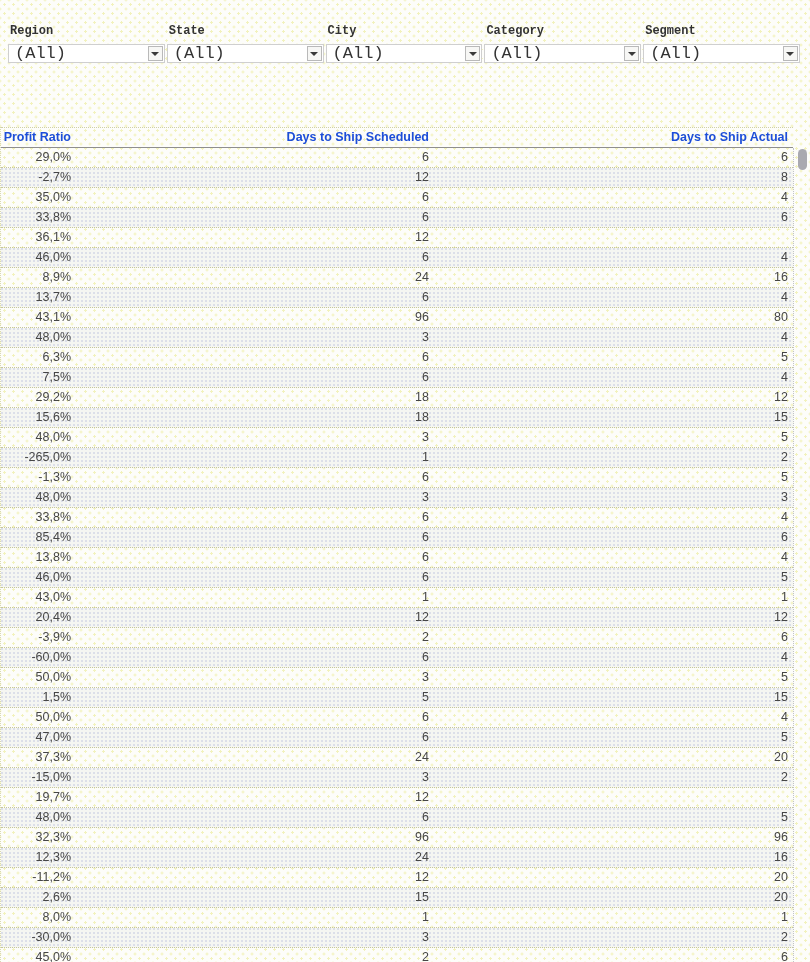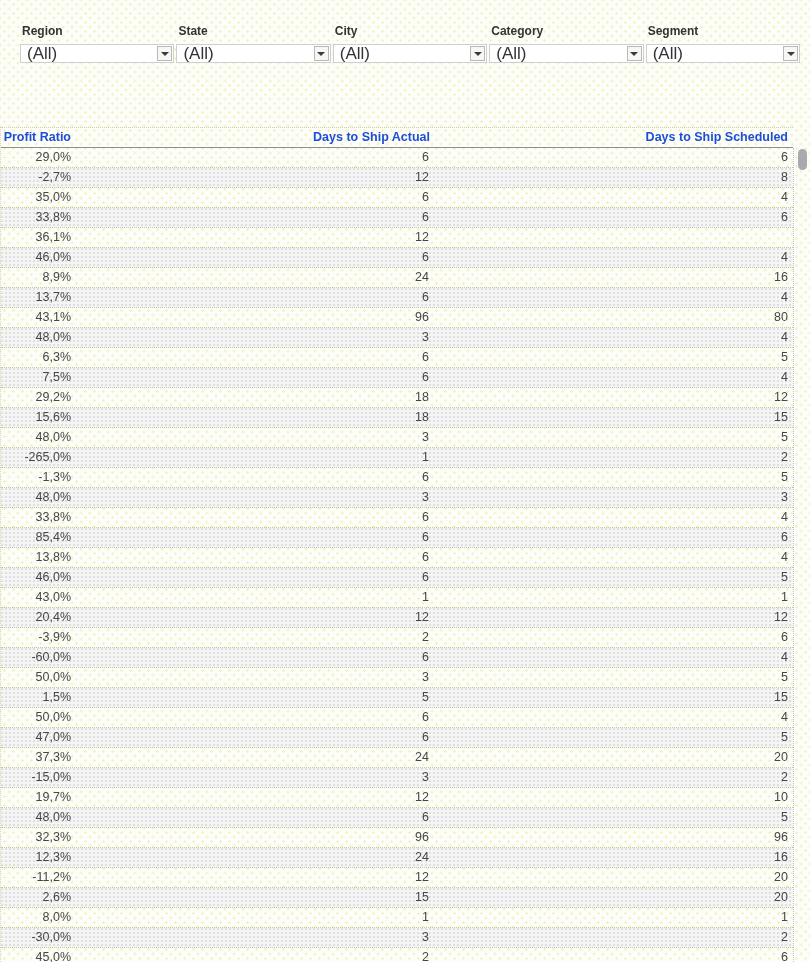--- a/index.html
+++ b/index.html
@@ -13,21 +13,22 @@
       radial-gradient(circle, #f2f2bd 1px, transparent 1.3px),
       radial-gradient(circle, #f2f2bd 1px, transparent 1.3px);
     background-size: 9px 9px;
     background-position: 0 0, 4.5px 4.5px;
   }
 
   
   .filter-bar {
     display: flex;
     gap: 2px;
-    padding: 24px 10px 0 20px;
+    padding: 24px 10px 0 8px;
+    font-family: Liberation Mono, monospace;
   }
   .filter { width: 158px; }
   .filter-label {
     display: block;
     font-size: 12px;
     font-weight: bold;
     color: #333;
     padding-left: 2px;
     height: 14px;
     line-height: 14px;
@@ -171,22 +172,22 @@
       <span class="dropdown-btn">
           <span class="caret"></span>
         </span>
     </div>
   </div>
 </div>
 
 <div class="table-wrap">
   <div class="thead">
     <div class="cell c0">Profit Ratio</div>
+    <div class="cell c1">Days to Ship Scheduled</div>
     <div class="cell c2">Days to Ship Actual</div>
-    <div class="cell c1">Days to Ship Scheduled</div>
   </div>
   <div>
       <div class="trow">
         <div class="cell c0">29,0%</div>
         <div class="cell c1">6</div>
         <div class="cell c2">6</div>
       </div>
       <div class="trow">
         <div class="cell c0">-2,7%</div>
         <div class="cell c1">12</div>
@@ -337,21 +338,20 @@
         <div class="cell c2">20</div>
       </div>
       <div class="trow">
         <div class="cell c0">-15,0%</div>
         <div class="cell c1">3</div>
         <div class="cell c2">2</div>
       </div>
       <div class="trow">
         <div class="cell c0">19,7%</div>
         <div class="cell c1">12</div>
-        <div class="cell c2">10</div>
       </div>
       <div class="trow">
         <div class="cell c0">48,0%</div>
         <div class="cell c1">6</div>
         <div class="cell c2">5</div>
       </div>
       <div class="trow">
         <div class="cell c0">32,3%</div>
         <div class="cell c1">96</div>
         <div class="cell c2">96</div>

